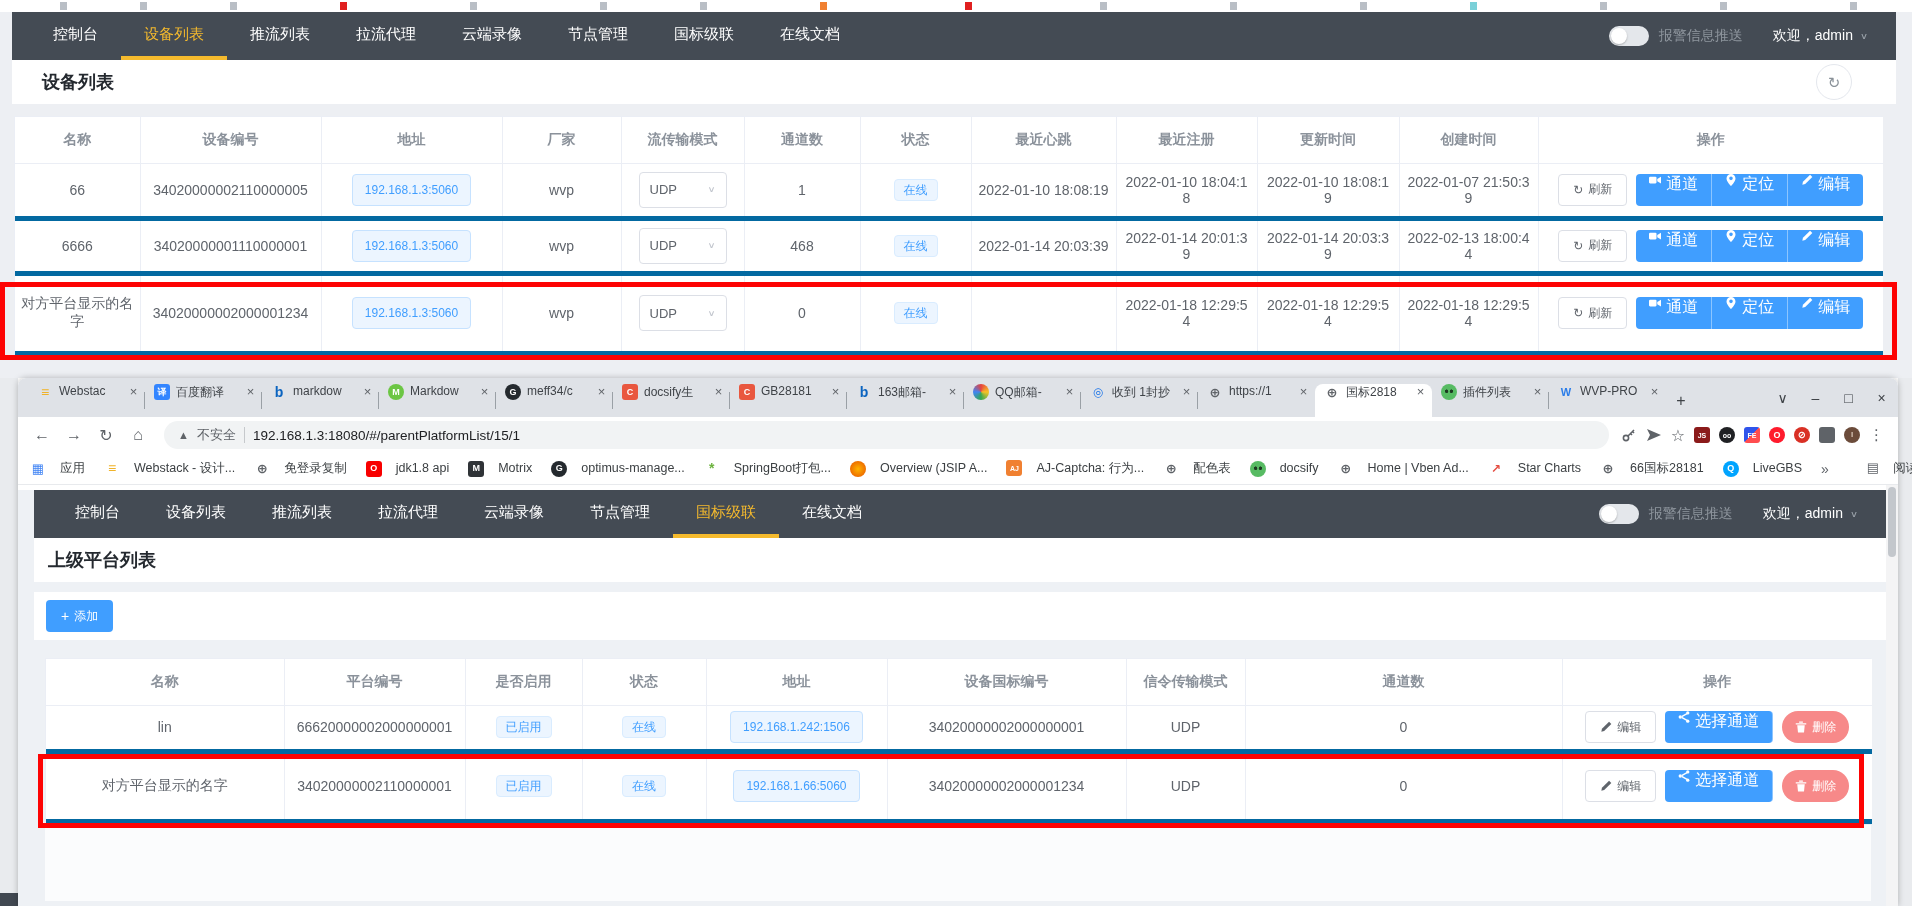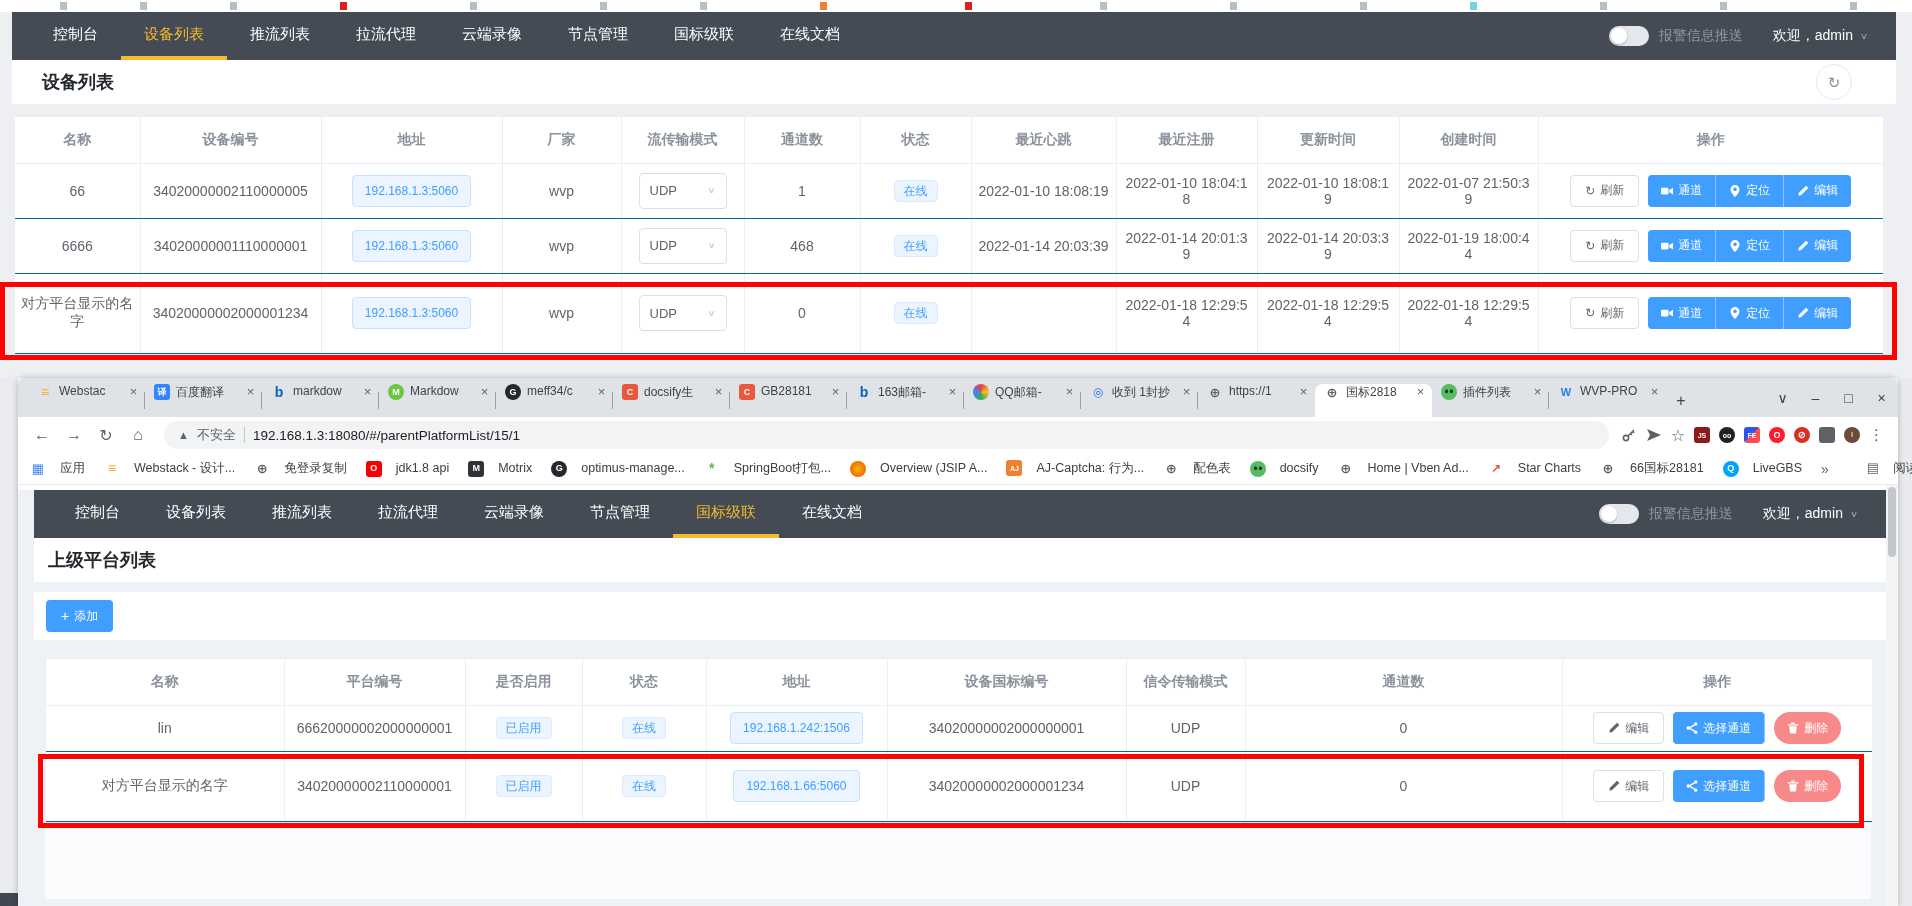--- a/index.html
+++ b/index.html
@@ -21,31 +21,31 @@
 .alarm-label{color:#8f969e;font-size:14px;margin:0 30px 0 10px;align-self:center}
 .welcome{color:#fff;font-size:14px;align-self:center;margin-right:28px;display:flex;align-items:center;gap:7px;cursor:pointer}
 .welcome .chev{color:#9aa1a9;font-size:11px;transform:scaleY(.8)}
 .titlebar{background:#fff;height:44px;display:flex;align-items:center;padding-left:30px;position:relative}
 .titlebar .ptitle{font-size:18px;font-weight:bold;color:#24292f}
 .refresh-circle{position:absolute;right:44px;top:4px;width:36px;height:36px;border:1px solid #e4e7ed;border-radius:50%;display:flex;align-items:center;justify-content:center;color:#8a9299;font-size:15px;cursor:pointer;background:#fff}
 
 .card{background:#fff;border:1px solid #ebeef5}
 .etable{width:100%;border-collapse:collapse;table-layout:fixed}
 .etable th{height:46px;font-size:14px;font-weight:bold;color:#8b929b;text-align:center;border-right:1px solid #ebeef5;border-bottom:1px solid #ebeef5;background:#fff}
-.etable td{font-size:14px;color:#5f646b;text-align:center;border-right:1px solid #ebeef5;border-bottom:1px solid #0369a1;background:#fff;padding:4px 6px;word-break:break-all}
+.etable td{font-size:14px;color:#5f646b;text-align:center;border-right:1px solid #ebeef5;border-bottom:5px solid #0369a1;background:#fff;padding:4px 6px;word-break:break-all}
 .etable th:last-child,.etable td:last-child{border-right:none}
 .r55 td{height:55px}.r80 td{height:80px}.r46 td{height:46px}.r70 td{height:70px}
 .tag{display:inline-block;padding:4px 9px;font-size:12px;border-radius:4px;color:#409eff;background:#ecf5ff;border:1px solid #d9ecff;line-height:1}
 .tagbtn{display:inline-block;padding:9px 12px;font-size:12px;border-radius:4px;color:#409eff;background:#ecf5ff;border:1px solid #c6e2ff;line-height:1;cursor:pointer}
 .sel{display:inline-flex;align-items:center;justify-content:space-between;width:88px;height:36px;padding:0 10px;border:1px solid #dcdfe6;border-radius:4px;color:#5f646b;font-size:13px;background:#fff;cursor:pointer}
 .sel .chev{color:#c0c4cc;font-size:11px;transform:scaleY(.75)}
 .ops{display:flex;align-items:center;justify-content:center;gap:9px}
 .btn-white{display:inline-flex;align-items:center;gap:5px;height:32px;padding:0 14px;background:#fff;border:1px solid #dcdfe6;border-radius:4px;color:#5f646b;font-size:12px;cursor:pointer;white-space:nowrap}
 .bgroup{display:inline-flex;border-radius:4px;overflow:hidden}
-.btn-blue{display:inline-flex;align-items:center;gap:5px;height:32px;padding:0 13px;background:#409eff;color:#fff;font-size:12px;border:none;border-right:1px solid rgba(255,255,255,.4);cursor:pointer;white-space:nowrap}
+.btn-blue{display:inline-flex;gap:5px;height:32px;padding:0 13px;background:#409eff;color:#fff;font-size:16px;border:none;border-right:1px solid rgba(255,255,255,.4);cursor:pointer;white-space:nowrap}
 .bgroup .btn-blue:last-child{border-right:none}
 .btn-red{display:inline-flex;align-items:center;gap:5px;height:32px;padding:0 13px;background:#f78989;color:#fff;font-size:12px;border:none;border-radius:16px;cursor:pointer;white-space:nowrap}
 .btn-add{display:inline-flex;align-items:center;gap:5px;height:32px;padding:0 15px;background:#409eff;color:#fff;font-size:12px;border:none;border-radius:4px;cursor:pointer}
 .bicon{display:inline-flex}
 .ic{font-style:normal;line-height:1}
 .ic-refresh::before{content:"↻"}
 .ic-plus::before{content:"+";font-size:14px}
 .ic-chev::before{content:"∨"}
 
 #browser{left:18px;top:378px;width:1880px;height:528px;background:#fff;border-radius:8px 8px 0 0;box-shadow:0 0 6px rgba(0,0,0,.25)}
@@ -261,21 +261,21 @@
             <td>wvp</td>
             <td><span class="sel">
                   <span>UDP</span>
                   <span class="chev ic ic-chev"></span>
                 </span></td>
             <td>468</td>
             <td><span class="tag">在线</span></td>
             <td>2022-01-14 20:03:39</td>
             <td>2022-01-14 20:01:39</td>
             <td>2022-01-14 20:03:39</td>
-            <td>2022-01-19 18:00:44</td>
+            <td>2022-02-13 18:00:44</td>
             <td>
                 <div class="ops">
               <button class="btn-white">
                     <i class="ic ic-refresh"></i>
                     <span>刷新</span>
                   </button>
               <span class="bgroup">
                 <button class="btn-blue">
                       <span class="bicon">
                         <svg width="12" height="12" viewBox="0 0 16 16" fill="#fff">

